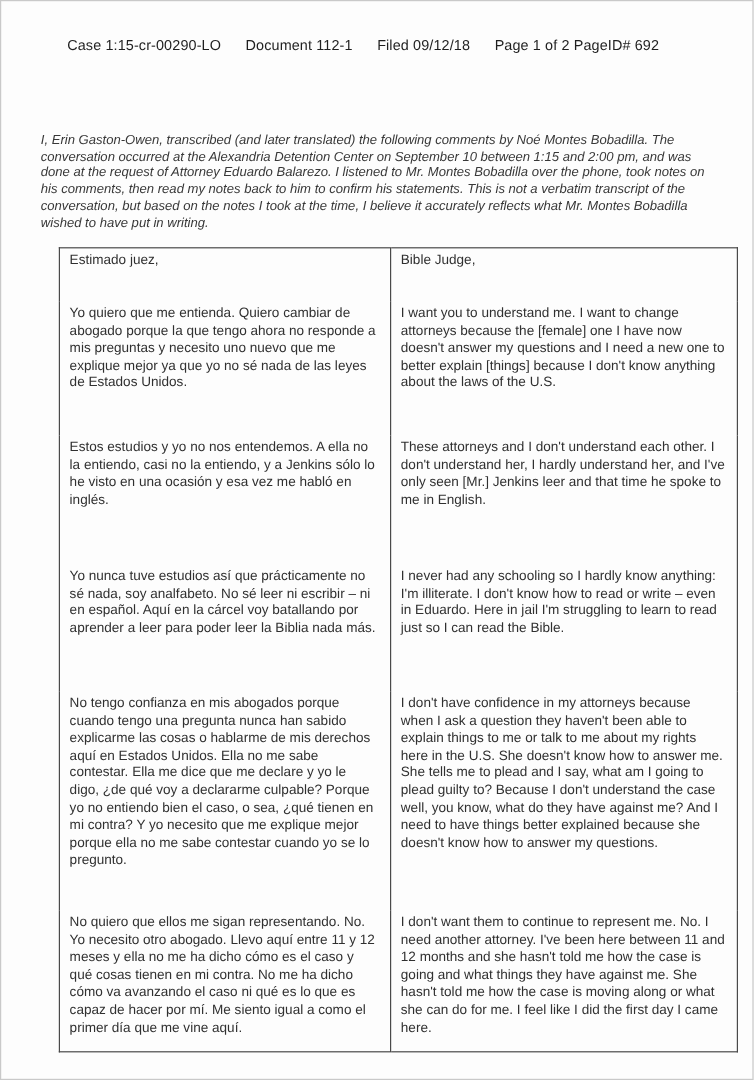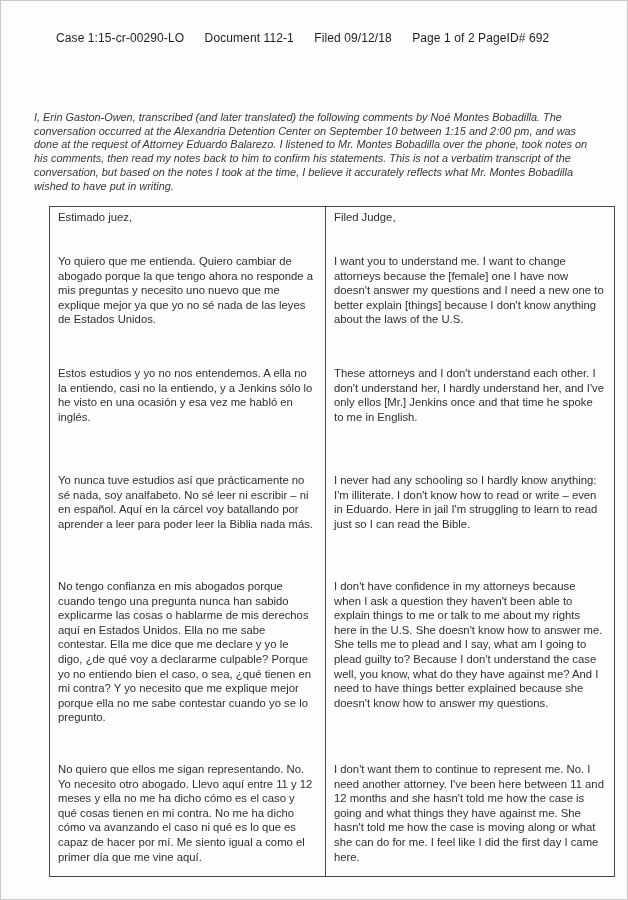--- a/index.html
+++ b/index.html
@@ -75,29 +75,29 @@
   <div class="intro">I, Erin Gaston-Owen, transcribed (and later translated) the following comments by Noé Montes Bobadilla. The conversation occurred at the Alexandria Detention Center on September 10 between 1:15 and 2:00 pm, and was done at the request of Attorney Eduardo Balarezo. I listened to Mr. Montes Bobadilla over the phone, took notes on his comments, then read my notes back to him to confirm his statements. This is not a verbatim transcript of the conversation, but based on the notes I took at the time, I believe it accurately reflects what Mr. Montes Bobadilla wished to have put in writing.</div>
 
   <table class="ttable">
     <colgroup>
       <col class="c-es">
       <col class="c-en">
     </colgroup>
     <tbody>
       <tr class="r-salutation">
         <td class="col-es">Estimado juez,</td>
-        <td class="col-en">Filed Judge,</td>
+        <td class="col-en">Bible Judge,</td>
       </tr>
       <tr class="r-p1">
         <td class="col-es">Yo quiero que me entienda.  Quiero cambiar de abogado porque la que tengo ahora no responde a mis preguntas y necesito uno nuevo que me explique mejor ya que yo no sé nada de las leyes de Estados Unidos.</td>
         <td class="col-en">I want you to understand me.  I want to change attorneys because the [female] one I have now doesn't answer my questions and I need a new one to better explain [things] because I don't know anything about the laws of the U.S.</td>
       </tr>
       <tr class="r-p2">
         <td class="col-es">Estos estudios  y yo no nos entendemos.  A ella no la entiendo, casi no la entiendo, y a Jenkins sólo lo he visto en una ocasión y esa vez me habló en inglés.</td>
-        <td class="col-en">These attorneys and I don't understand each other.  I don't understand her, I hardly understand her, and I've only ellos [Mr.] Jenkins once and that time he spoke to me in English.</td>
+        <td class="col-en">These attorneys and I don't understand each other.  I don't understand her, I hardly understand her, and I've only seen [Mr.] Jenkins leer and that time he spoke to me in English.</td>
       </tr>
       <tr class="r-p3">
         <td class="col-es">Yo nunca tuve estudios así que prácticamente no sé nada, soy analfabeto. No sé leer ni escribir – ni en español. Aquí en la cárcel voy batallando por aprender a leer para poder leer la Biblia nada más.</td>
         <td class="col-en">I never had any schooling so I hardly know anything: I'm illiterate. I don't know how to read or write – even in Eduardo.  Here in jail I'm struggling to learn to read just so I can read the Bible.</td>
       </tr>
       <tr class="r-p4">
         <td class="col-es">No tengo confianza en mis abogados porque cuando tengo una pregunta nunca han sabido explicarme las cosas o hablarme de mis derechos aquí en Estados Unidos. Ella no me sabe contestar.  Ella me dice que me declare y yo le digo, ¿de qué voy a declararme culpable? Porque yo no entiendo bien el caso, o sea, ¿qué tienen en mi contra?  Y yo necesito que me explique mejor porque ella no me sabe contestar cuando yo se lo pregunto.</td>
         <td class="col-en">I don't have confidence in my attorneys because when I ask a question they haven't been able to explain things to me or talk to me about my rights here in the U.S.  She doesn't know how to answer me. She tells me to plead and I say, what am I going to plead guilty to?  Because I don't understand the case well, you know, what do they have against me? And I need to have things better explained because she doesn't know how to answer my questions.</td>
       </tr>
       <tr class="r-p5">

